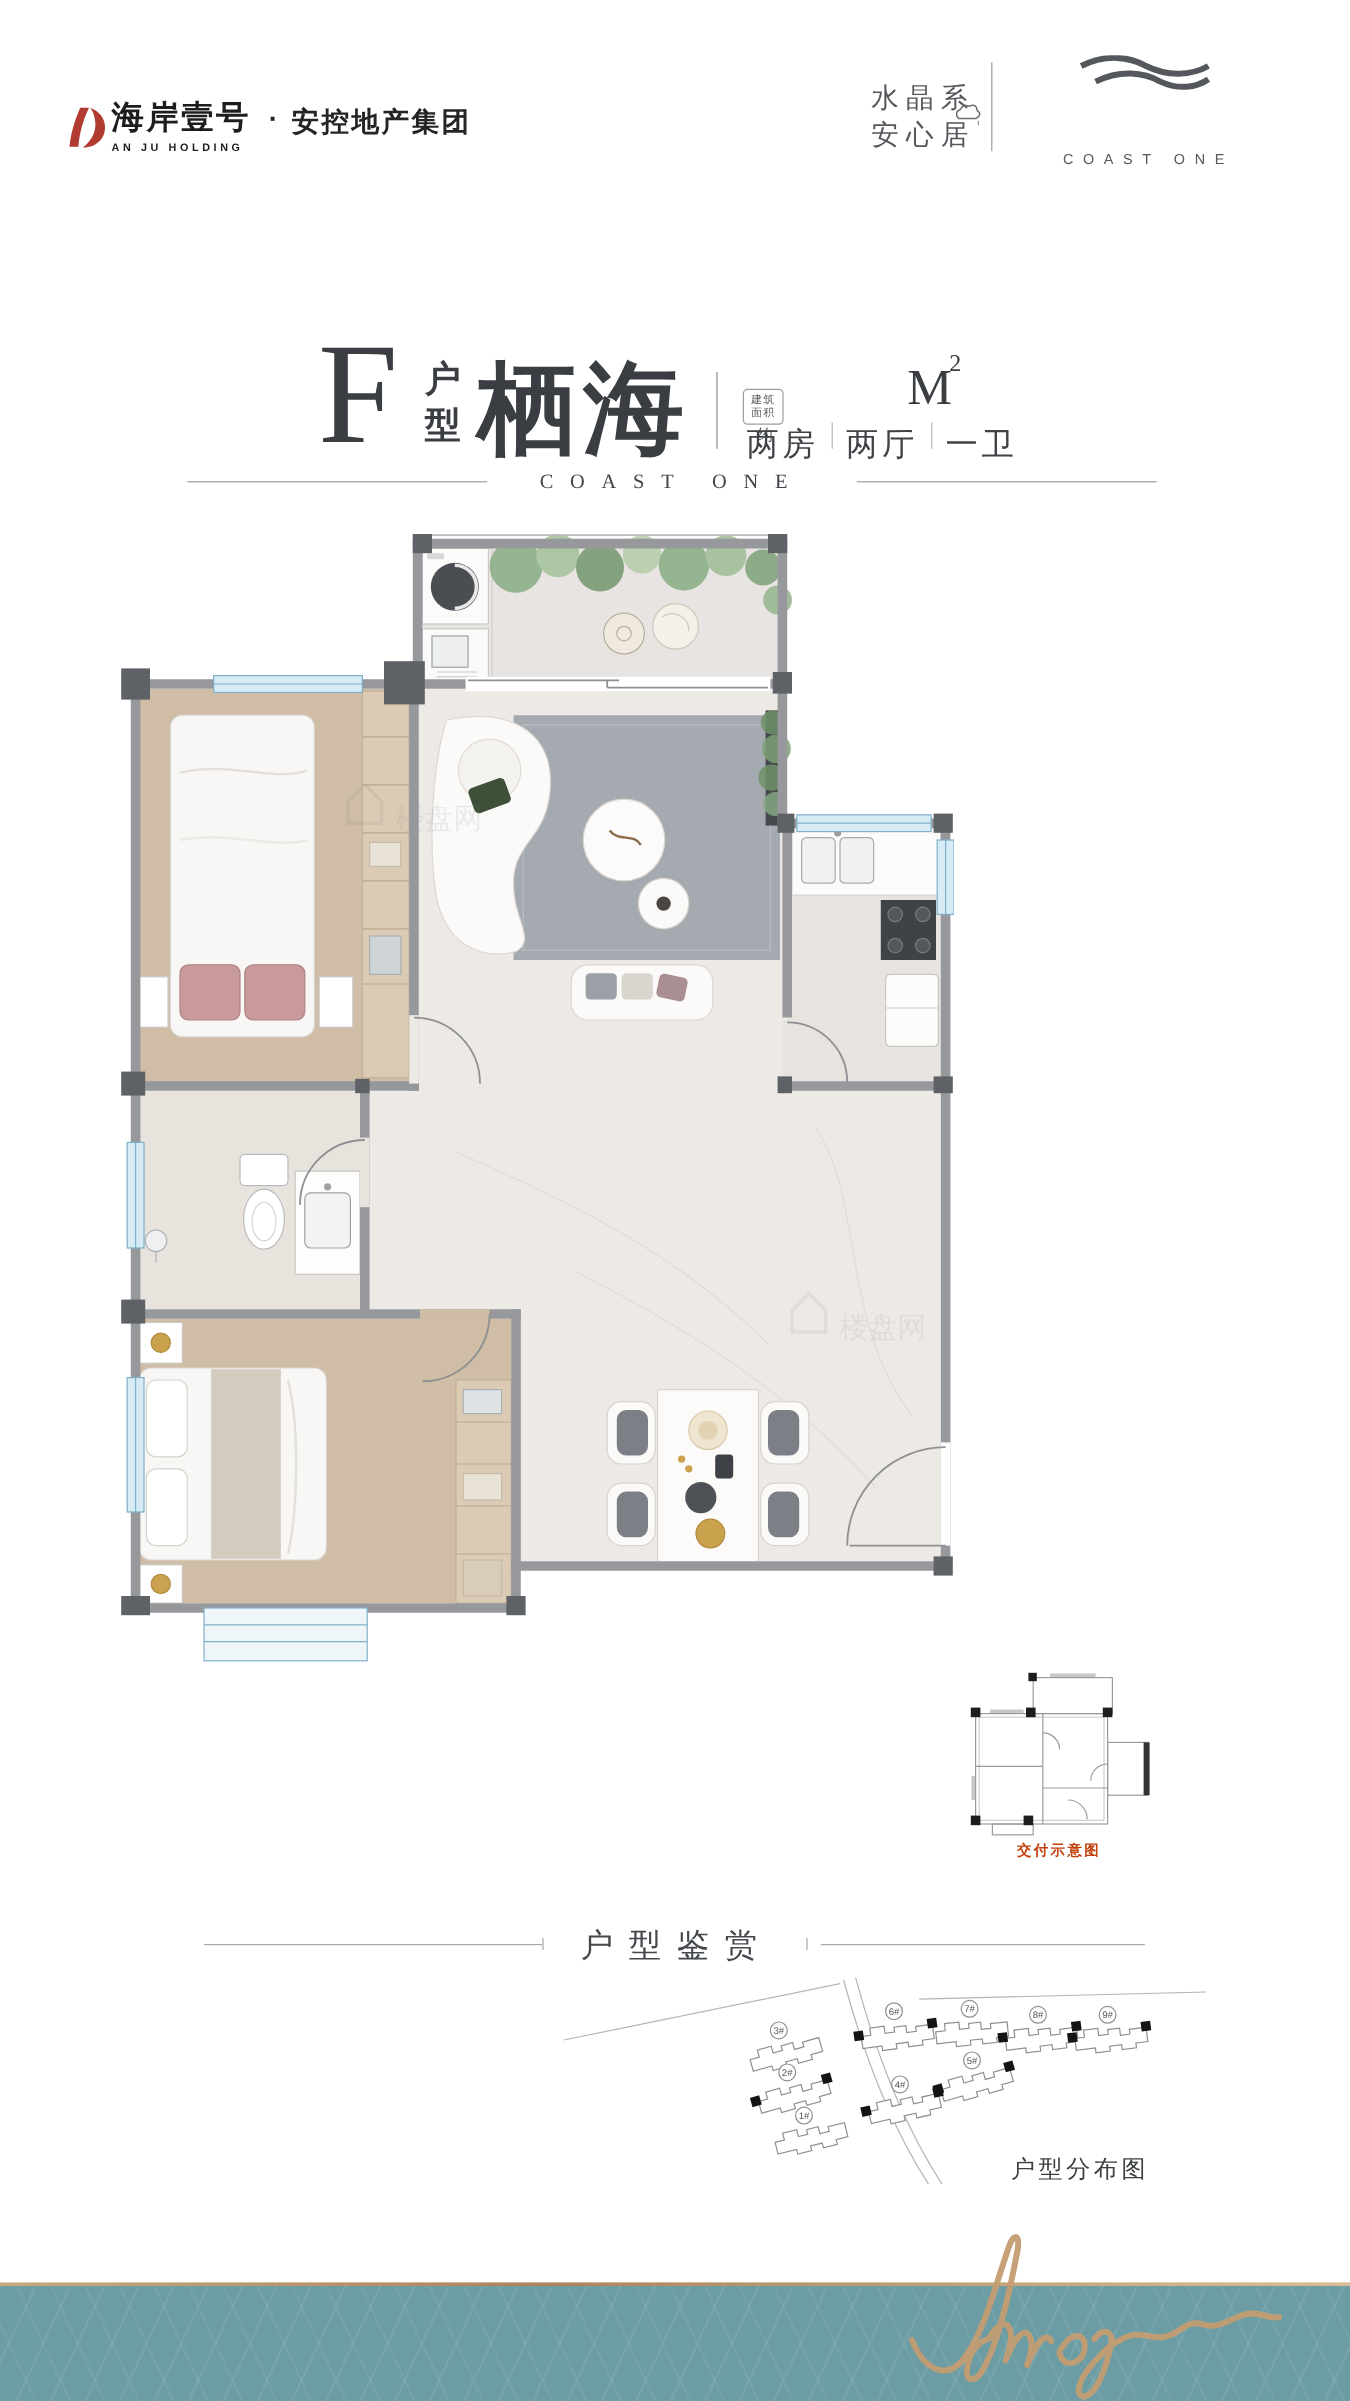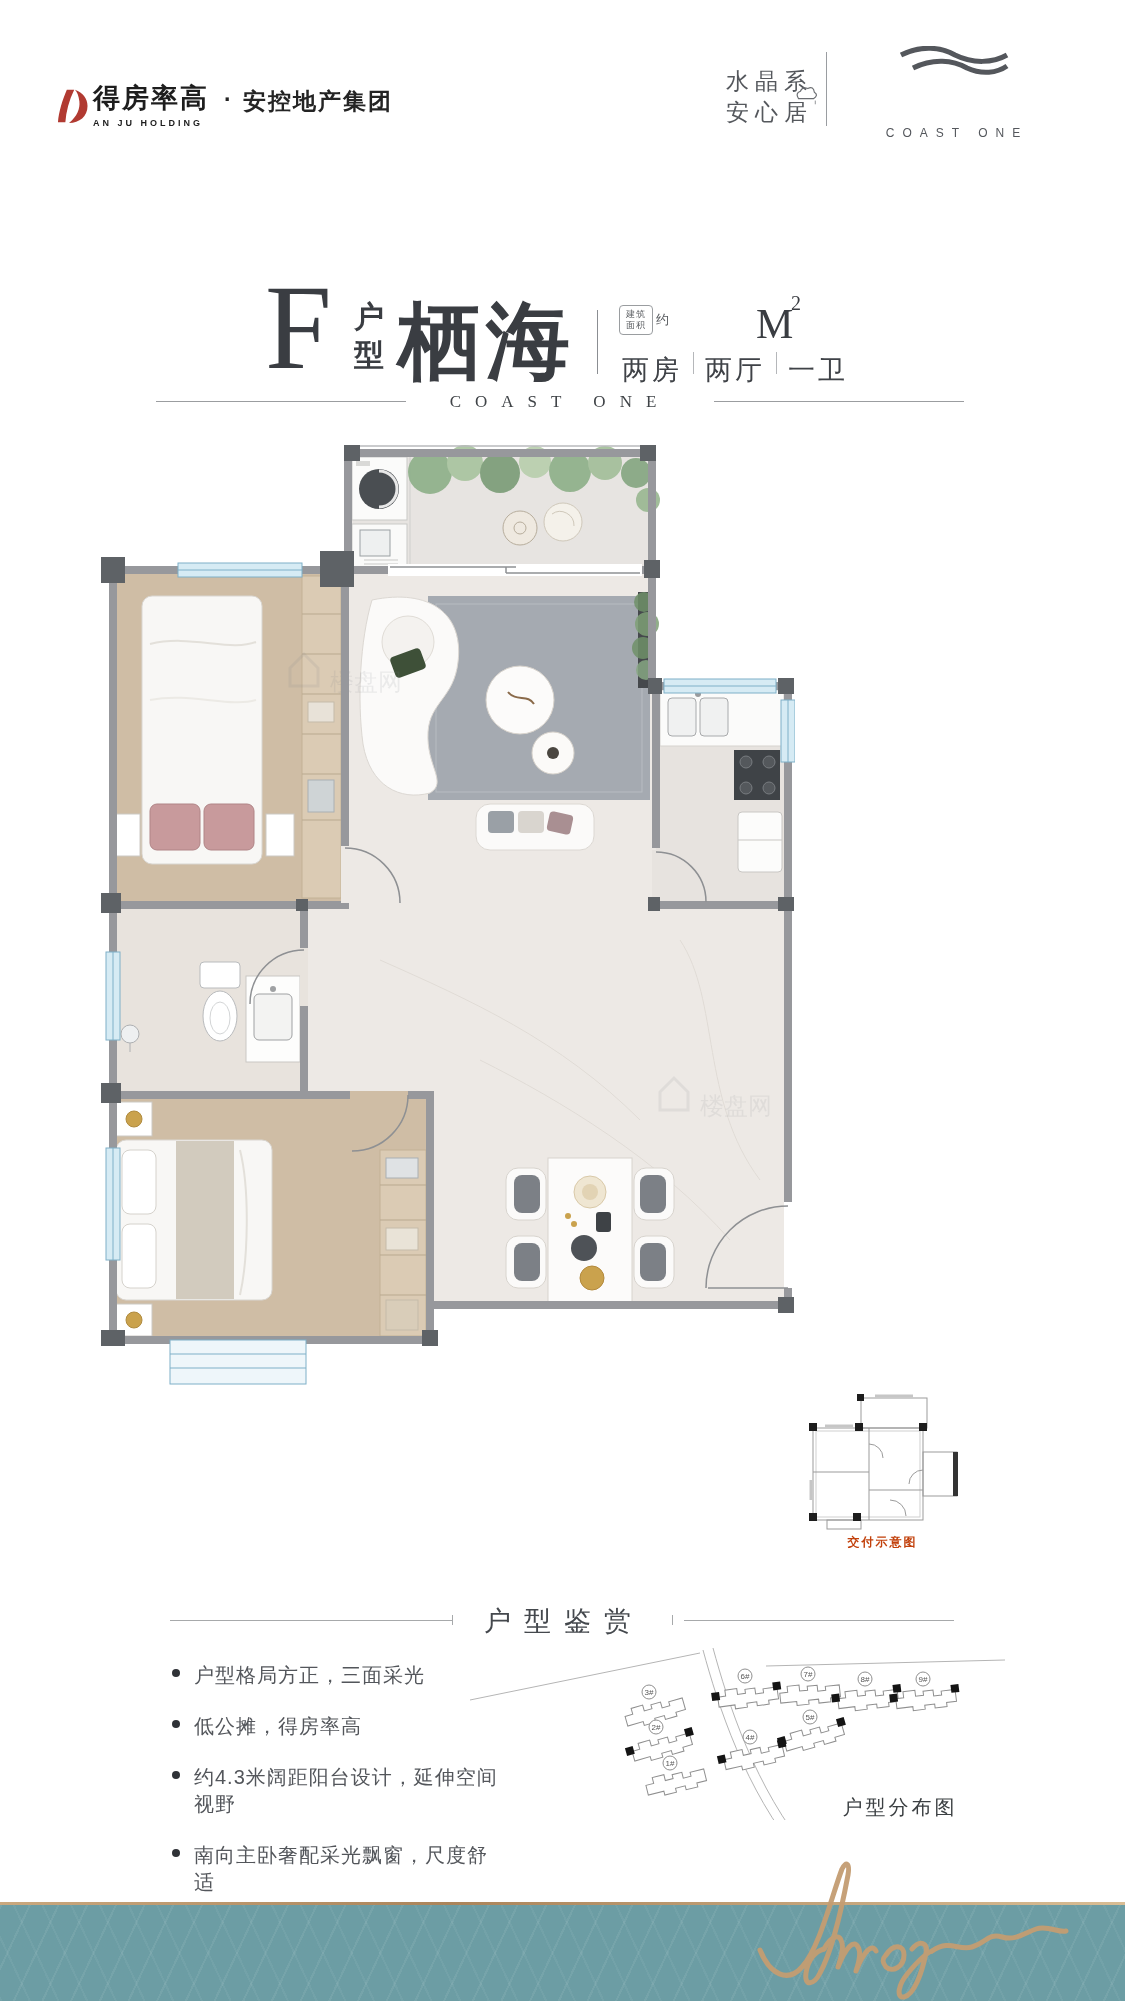--- a/index.html
+++ b/index.html
@@ -60,21 +60,21 @@
 
 <div class="canvas">
 
   <div class="abs" style="left:55px; top:86px; width:34px; height:40px;">
     <svg width="34" height="40" viewBox="0 0 46 52">
       <path d="M16,4 C10,18 5,34 4,48 L14,48 C15,34 19,18 26,4 Z" fill="#b13a31"></path>
       <path d="M27,4 C38,8 44,16 44,26 C44,40 33,49 19,49 C30,40 34,30 33,20 C32,12 30,7 27,4 Z" fill="#b13a31"></path>
     </svg>
   </div>
   <div class="abs" style="left:93px; top:80px;">
-    <div class="logo-cn">得房率高</div>
+    <div class="logo-cn">海岸壹号</div>
     <div class="logo-en">AN JU HOLDING</div>
   </div>
   <div class="abs" style="left:224px; top:86px;">
     <span class="logo-group">·</span>
   </div>
   <div class="abs" style="left:243px; top:86px;">
     <span class="logo-group">安控地产集团</span>
   </div>
 
   <div class="abs brand-series" style="left:726px; top:66px;">
@@ -96,21 +96,21 @@
     </svg>
   </div>
   <div class="abs brand-project-en" style="left:852px; top:126px; width:210px;">COAST ONE</div>
 
   <div class="abs serif t-letter" style="left:265px; top:268px;">F</div>
   <div class="abs serif t-stack" style="left:354px; top:300px;">户</div>
   <div class="abs serif t-stack" style="left:354px; top:338px;">型</div>
   <div class="abs serif t-name" style="left:398px; top:300px;">栖海</div>
   <div class="abs t-vline" style="left:597px; top:310px;"></div>
 
-  <div class="abs" style="left:619px; top:305px; display:flex; align-items:center;">
+  <div class="abs" style="left:619px; top:324px; display:flex; align-items:center;flex-direction:column;">
     <div class="t-tagbox">
       <div>建筑</div>
       <div>面积</div>
     </div>
     <div class="t-tagyue">约</div>
   </div>
   <div class="abs serif t-areaunit" style="left:756px; top:300px;">M</div>
   <div class="abs serif t-areasup" style="left:791px; top:292px;">2</div>
 
   <div class="abs t-layout" style="left:622px; top:352px;">
@@ -432,38 +432,20 @@
     </g>
   </svg>
   <div class="abs caption" style="left:795px; top:1534px; width:175px;">交付示意图</div>
 
   <div class="abs n-line" style="left:170px; top:1620px; width:282px;"></div>
   <div class="abs n-tick" style="left:452px; top:1615px;"></div>
   <div class="abs n-head" style="left:458px; top:1603px; width:212px;">户型鉴赏</div>
   <div class="abs n-tick" style="left:672px; top:1615px;"></div>
   <div class="abs n-line" style="left:684px; top:1620px; width:270px;"></div>
 
-  <ul class="abs bullets" style="left:172px; top:1662px; width:330px;">
-    <li>
-        <span class="dot"></span>
-        <span class="txt">户型格局方正，三面采光</span>
-      </li>
-    <li>
-        <span class="dot"></span>
-        <span class="txt">低公摊，得房率高</span>
-      </li>
-    <li>
-        <span class="dot"></span>
-        <span class="txt">约4.3米阔距阳台设计，延伸空间视野</span>
-      </li>
-    <li>
-        <span class="dot"></span>
-        <span class="txt">南向主卧奢配采光飘窗，尺度舒适</span>
-      </li>
-  </ul>
 
   <svg class="abs" style="left:460px; top:1645px;" width="545" height="175" viewBox="460 1645 545 175">
     <defs>
       <path id="bshape" d="M-30,-4 h8 v-6 h12 v6 h8 v-4 h10 v6 h8 v-4 h14 v12 h-10 v4 h-12 v-4 h-10 v4 h-12 v-4 h-16 z" fill="#ffffff" stroke="#8f8f8f" stroke-width="1"></path>
     </defs>
     <g stroke="#b5b5b5" stroke-width="1" fill="none">
       <path d="M703,1650 C718,1705 745,1790 800,1856"></path>
       <path d="M713,1648 C728,1703 755,1788 810,1854"></path>
       <line x1="470" y1="1700" x2="700" y2="1653"></line>
       <line x1="766" y1="1666" x2="1005" y2="1660"></line>

